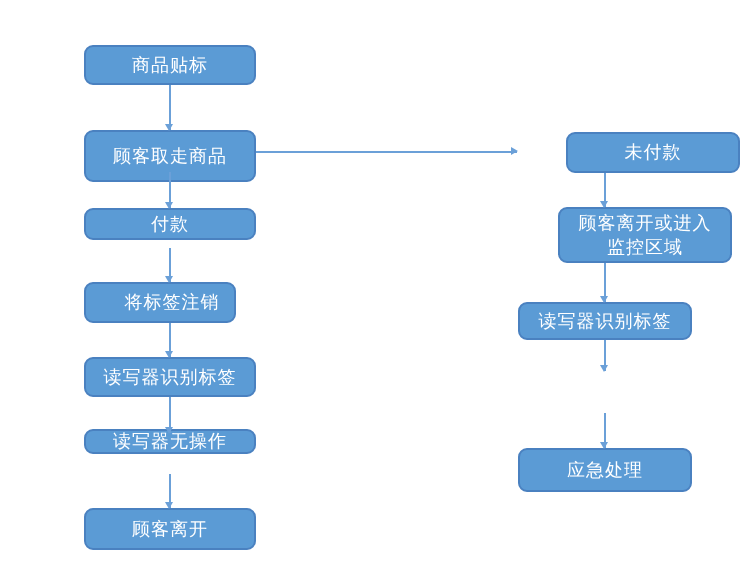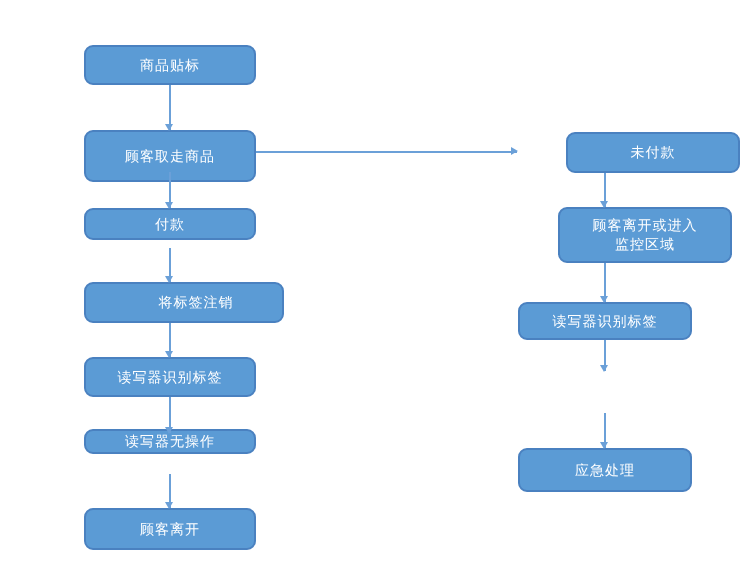--- a/index.html
+++ b/index.html
@@ -22,21 +22,21 @@
     background: var(--canvas-bg);
     overflow: hidden;
   }
   .node {
     position: absolute;
     box-sizing: border-box;
     background: var(--box-fill);
     border: 2px solid var(--box-border);
     border-radius: 9px;
     color: var(--text);
-    font-size: 14px;
+    font-size: 18px;
     line-height: 1.35;
     display: flex;
     align-items: center;
     justify-content: center;
     text-align: center;
     white-space: pre-line;
     letter-spacing: 1px;
   }
   .arrow-v {
     position: absolute;
@@ -72,21 +72,21 @@
   }
 </style>
 </head>
 <body>
 
 <div class="canvas">
 
   <div class="node" style="left:84px; top:45px; width:172px; height:40px;">商品贴标</div>
   <div class="node" style="left:84px; top:130px; width:172px; height:52px;">顾客取走商品</div>
   <div class="node" style="left:84px; top:208px; width:172px; height:32px;">付款</div>
-  <div class="node" style="left:84px; top:282px; width:200px; height:41px;padding-left:24px;">将标签注销</div>
+  <div class="node" style="left:84px; top:282px; width:152px; height:41px;padding-left:24px;">将标签注销</div>
   <div class="node" style="left:84px; top:357px; width:172px; height:40px;">读写器识别标签</div>
   <div class="node" style="left:84px; top:429px; width:172px; height:25px;">读写器无操作</div>
   <div class="node" style="left:84px; top:508px; width:172px; height:42px;">顾客离开</div>
 
   <div class="node" style="left:518px; top:132px; width:174px; height:41px;margin-left:48px;">未付款</div>
   <div class="node" style="left:518px; top:207px; width:174px; height:56px;margin-left:40px;">顾客离开或进入
 监控区域</div>
   <div class="node" style="left:518px; top:302px; width:174px; height:38px;">读写器识别标签</div>
   <div class="node" style="left:518px; top:448px; width:174px; height:44px;">应急处理</div>
 

